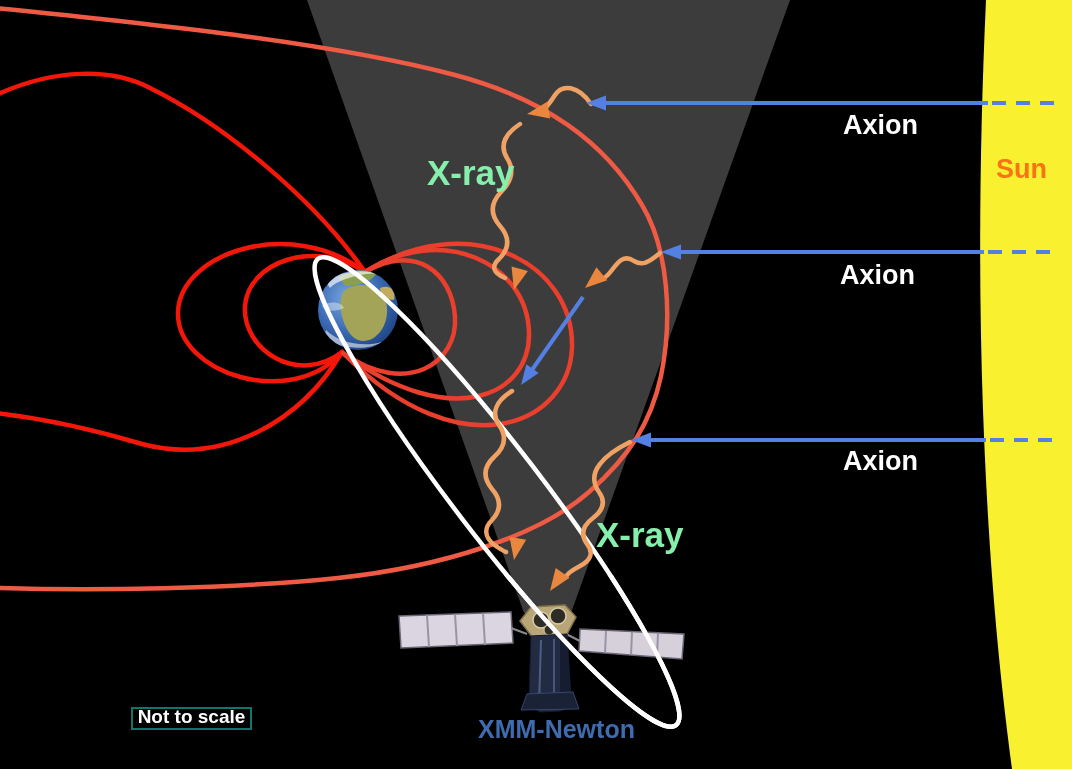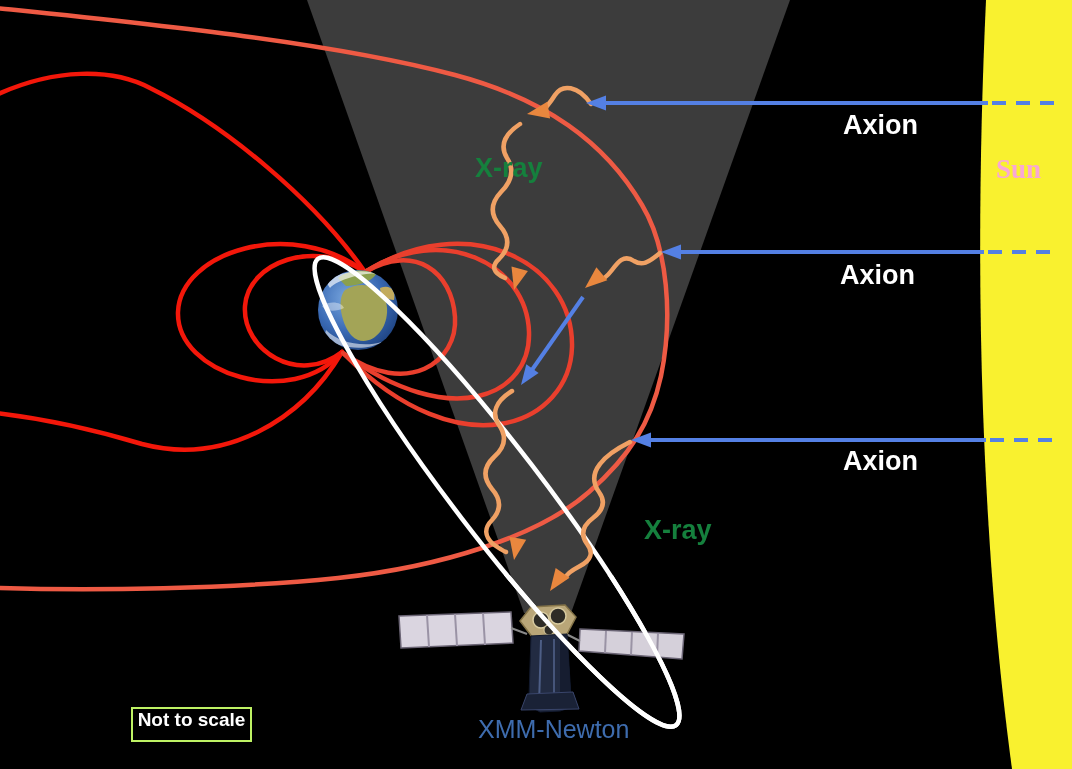--- a/index.html
+++ b/index.html
@@ -4,27 +4,27 @@
 <style>
   html,body{margin:0;padding:0;background:#111;}
   .stage{
     position:relative;width:1072px;height:769px;overflow:hidden;
     background:#000;font-family:"Liberation Sans",sans-serif;
     -webkit-font-smoothing:antialiased;
   }
   .stage svg{position:absolute;left:0;top:0;}
   .lbl{position:absolute;white-space:nowrap;line-height:1;}
   .axion-lbl{color:#ffffff;font-size:27px;font-weight:600;}
-  .xray-lbl{color:#15803d;font-size:27px;font-weight:600;margin-left:48px;}
-  .sun-lbl{color:#f9a8d4;font-size:27px;font-weight:600;font-family:Liberation Serif, serif;}
-  .xmm-lbl{color:#3e6cae;font-size:25px;font-weight:400;}
+  .xray-lbl{color:#86efac;font-size:35px;font-weight:600;}
+  .sun-lbl{color:#f97316;font-size:27px;font-weight:600;}
+  .xmm-lbl{color:#3e6cae;font-size:25px;font-weight:700;}
   .note-box{
-    position:absolute;left:131px;top:707px;width:121px;height:35px;
-    border:2px solid #bef264;background:#000;color:#fff;
-    display:flex;align-items:flex-start;justify-content:center;
+    position:absolute;left:131px;top:707px;width:121px;height:23px;
+    border:2px solid #0f766e;background:#000;color:#fff;
+    display:flex;align-items:flex-end;justify-content:center;
     font-size:19px;font-weight:700;box-sizing:border-box;
   }
 </style>
 </head>
 <body>
 
 <div class="stage">
 
 <svg width="1072" height="769" viewBox="0 0 1072 769">
   <defs>

